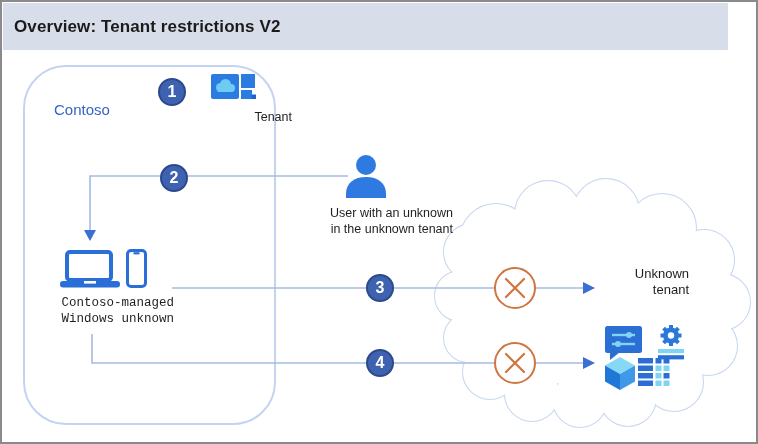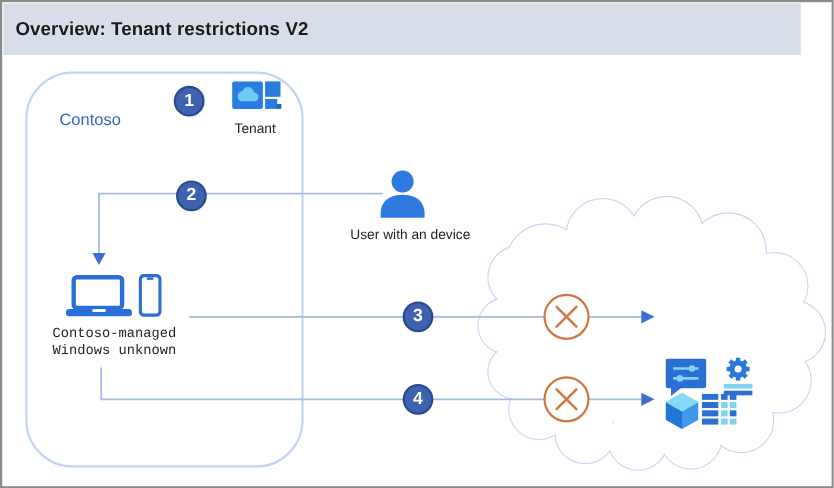--- a/index.html
+++ b/index.html
@@ -10,21 +10,21 @@
   #titlebar{
     position:absolute;left:1px;top:1px;width:725px;height:47px;
     background:#d8dee9;display:flex;align-items:center;
   }
   #titlebar .t{
     padding-left:11px;font-size:17px;font-weight:600;color:#1b1b1b;letter-spacing:.1px;
   }
   svg.canvas{position:absolute;left:0;top:0;z-index:1;}
   .icon-svg{position:absolute;z-index:3;}
   .label{
-    position:absolute;z-index:4;text-align:center;color:#1f1f1f;
+    position:absolute;z-index:4;text-align:right;color:#1f1f1f;
     font-size:12.5px;line-height:15.5px;white-space:nowrap;
   }
   .label span{display:block;}
   #contoso-label{
     position:absolute;left:52px;top:79px;z-index:4;
     font-size:15px;color:#3465c4;margin-top:20px;
   }
   .badge{
     position:absolute;z-index:5;width:28px;height:28px;border-radius:50%;
     background:#3f62b0;border:2px solid #2b4a8d;box-sizing:border-box;
@@ -215,22 +215,27 @@
       <rect x="25.5" y="7.5" width="6" height="5.5"></rect>
         <rect x="25.5" y="22.5" width="6" height="5.5"></rect>
     </g>
   </svg>
 
   <div class="label" style="left:170px;top:108px;width:120px;">
     <span>Tenant</span>
   </div>
 
   <div class="label" style="left:291px;top:204px;width:160px;">
-    <span>User with an device</span>
+    <span>User with an unknown</span>
+    <span>in the unknown tenant</span>
   </div>
 
   <div class="label" style="left:32px;top:294px;width:140px;font-family:Liberation Mono, monospace;">
     <span>Contoso-managed</span>
     <span>Windows unknown</span>
   </div>
 
+  <div class="label" style="left:587px;top:264px;width:100px;font-size:13px;">
+    <span>Unknown</span>
+    <span>tenant</span>
+  </div>
 
 </div>
 
 </body></html>

